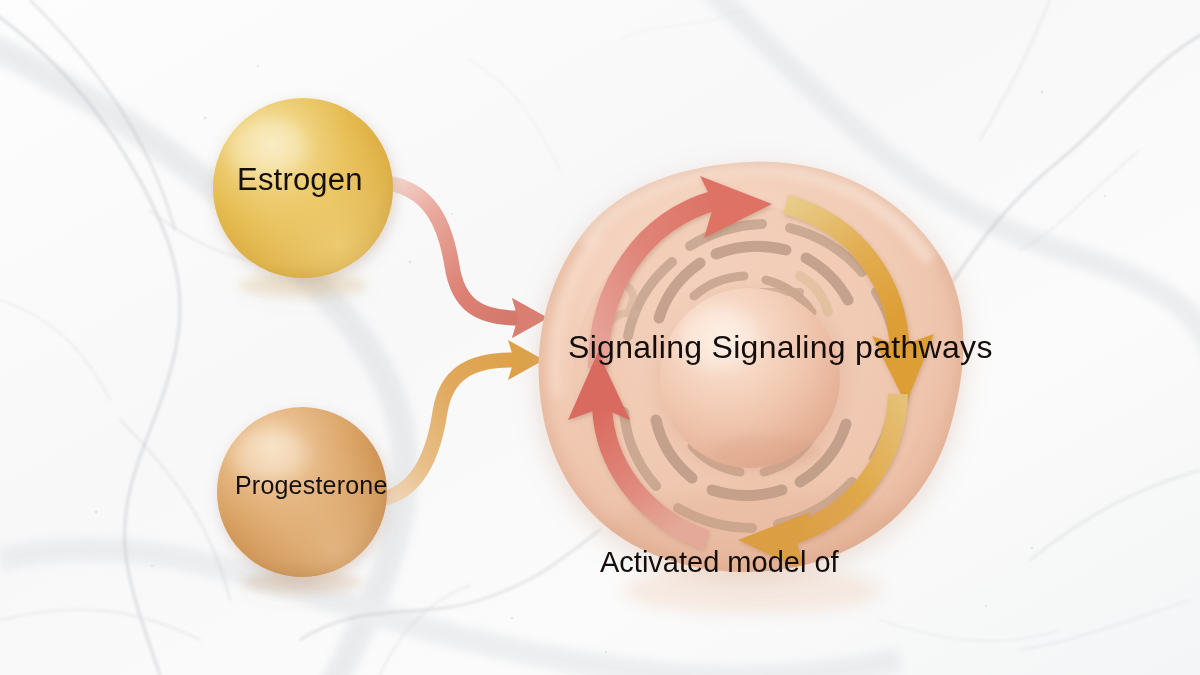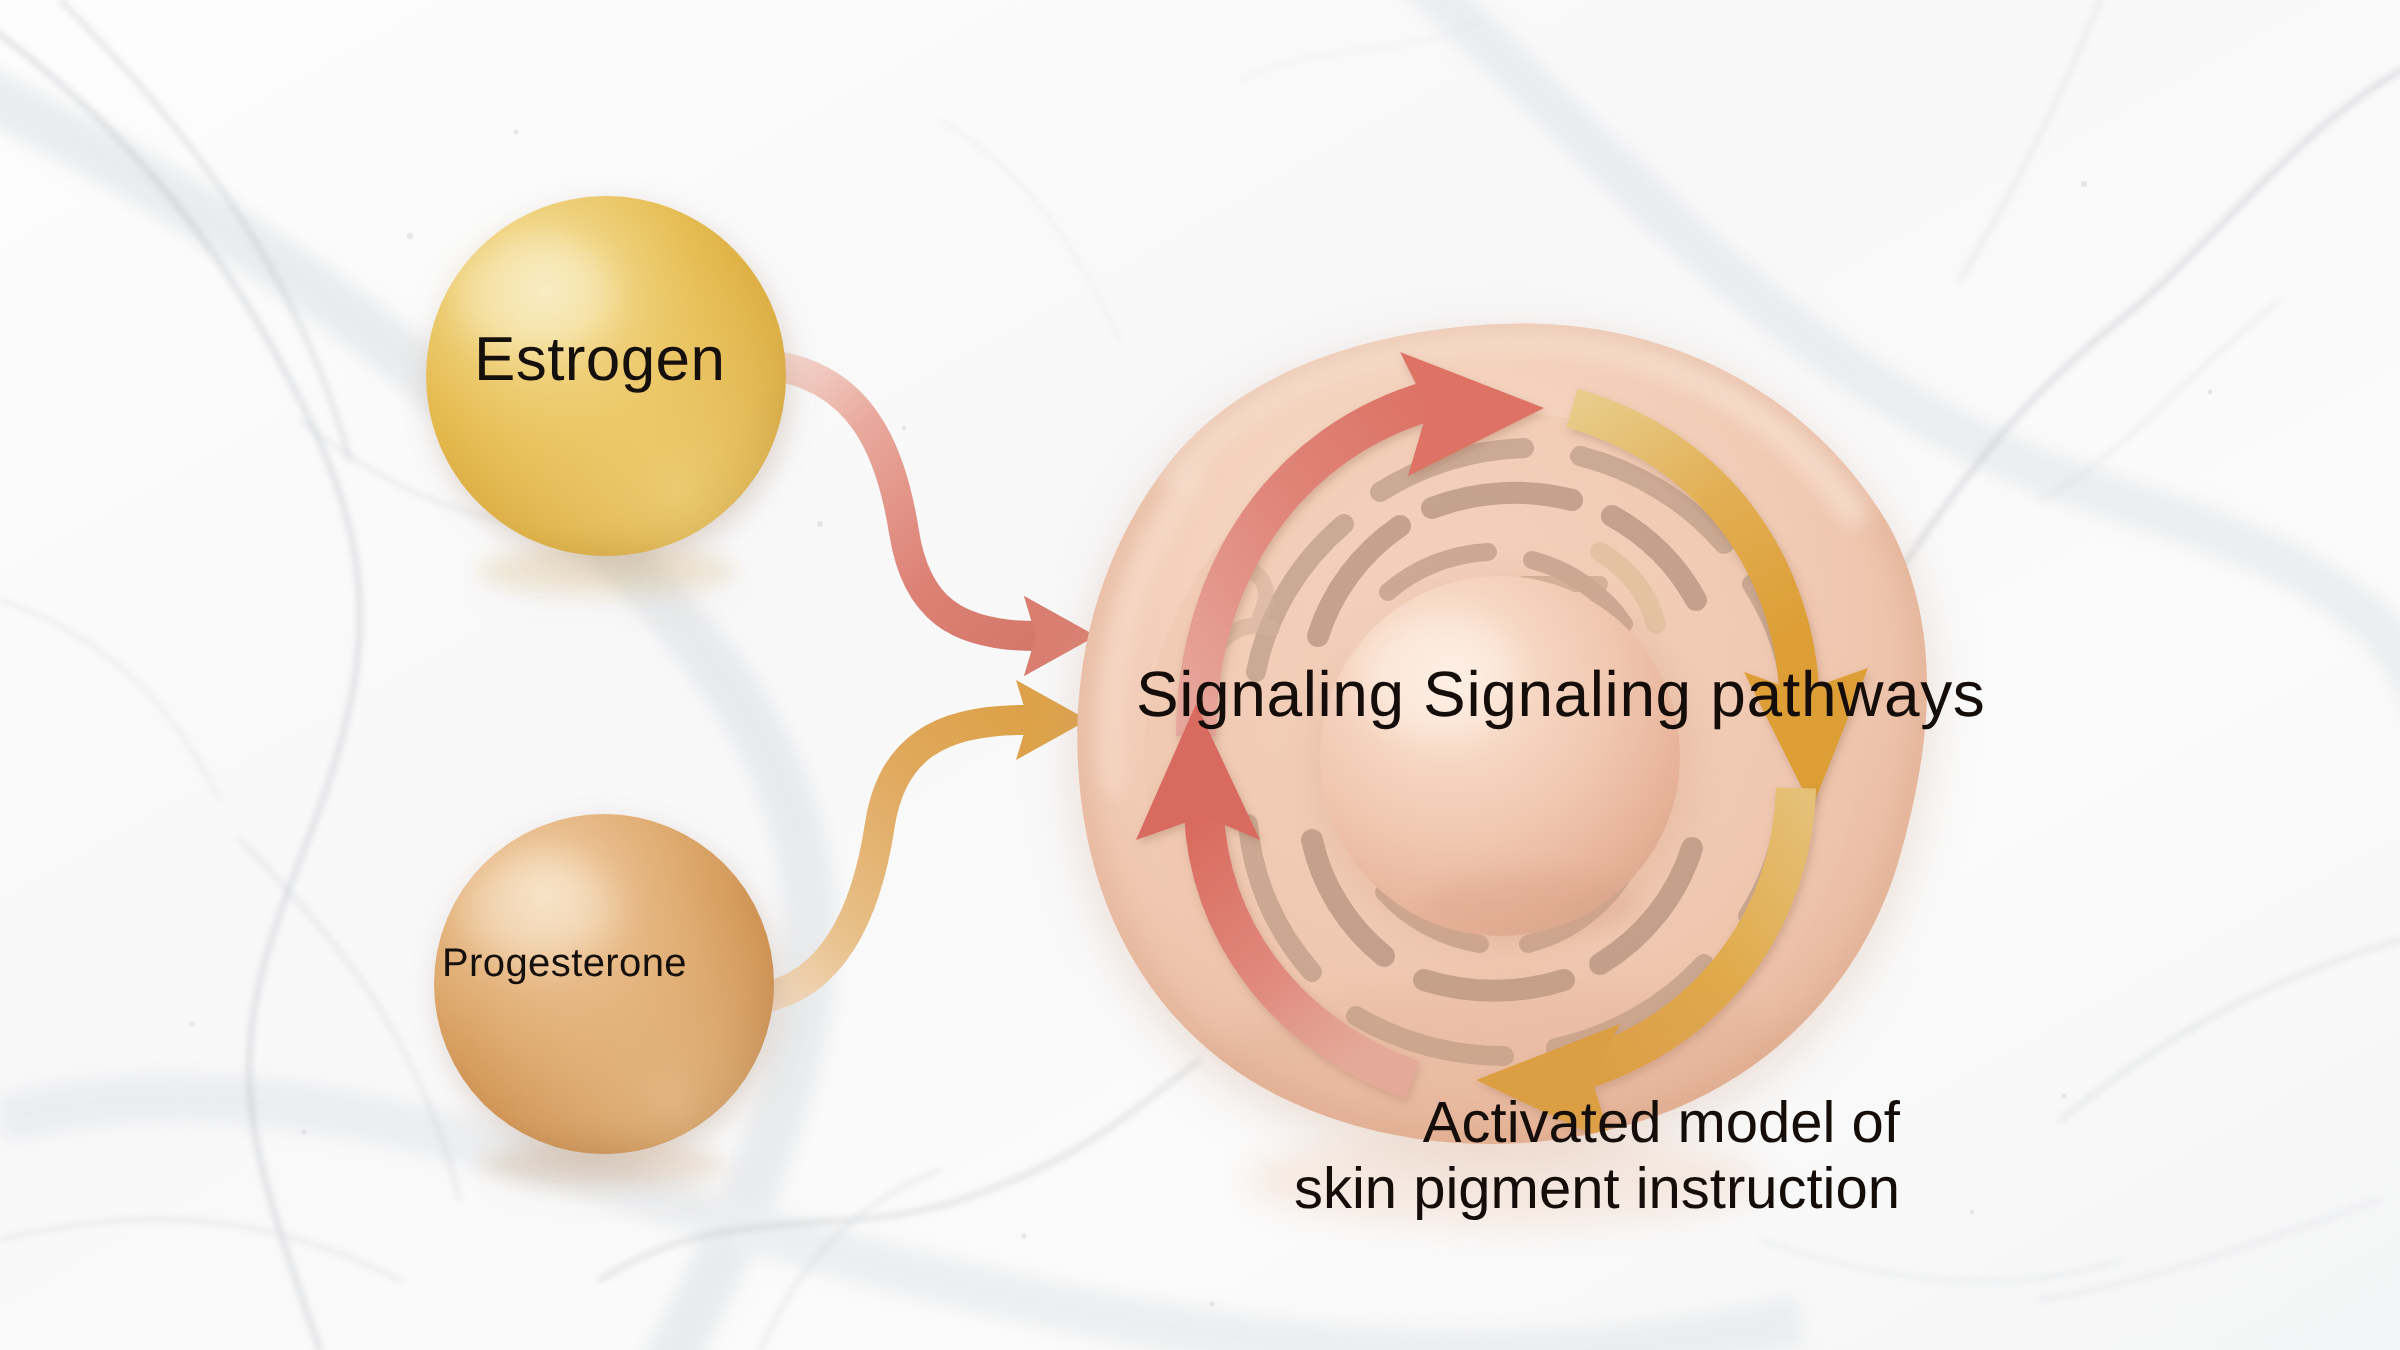--- a/index.html
+++ b/index.html
@@ -27,35 +27,35 @@
     color: #16100d;
     white-space: nowrap;
     pointer-events: none;
   }
   #estrogen-label {
     left: 237px; top: 162px;
     font-size: 31px;
     letter-spacing: 0.2px;
   }
   #progesterone-label {
-    left: 221px; top: 471px;
-    font-size: 20px;
+    left: 235px; top: 471px;
+    font-size: 25px;
     letter-spacing: 0.2px;
   }
   #pathways-label {
     left: 568px; top: 329px;
     font-size: 32px;
     letter-spacing: 0.3px;
     color: #140d0a;
   }
   #caption {
     position: absolute;
     left: 600px; top: 546px;
     width: 350px;
-    text-align: right;
+    text-align: left;
     font-size: 29px;
     line-height: 1.15;
     color: #140d0a;
     pointer-events: none;
   }
   #caption div { display: block; }
 </style>
 </head>
 <body>
 
@@ -375,16 +375,15 @@
   </svg>
 
   <div class="lbl" id="estrogen-label">Estrogen</div>
 
   <div class="lbl" id="progesterone-label">Progesterone</div>
 
   <div class="lbl" id="pathways-label">Signaling  Signaling pathways</div>
 
   <div id="caption">
     <div>Activated model of</div>
-    <div>skin pigment instruction</div>
   </div>
 
 </div>
 
 </body></html>

